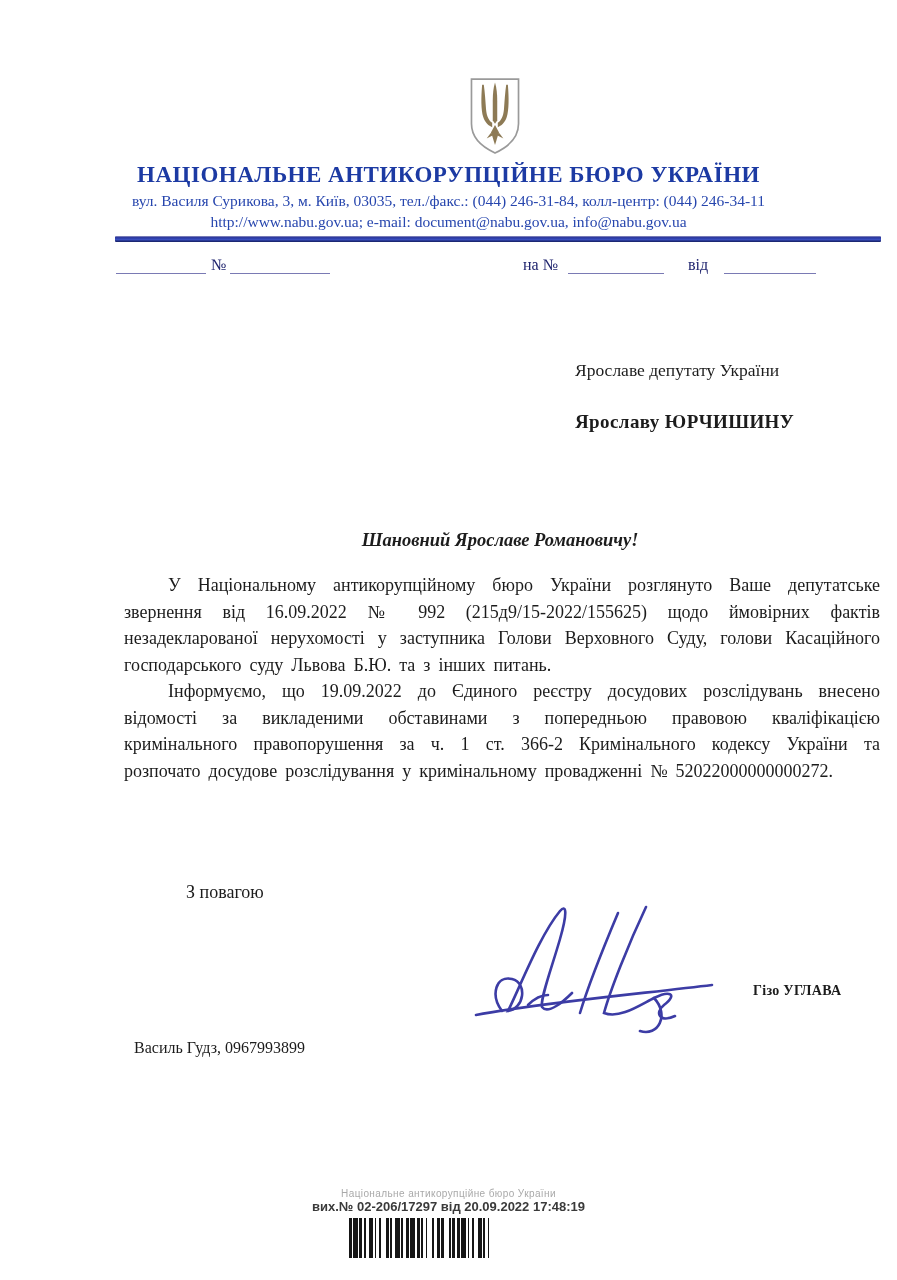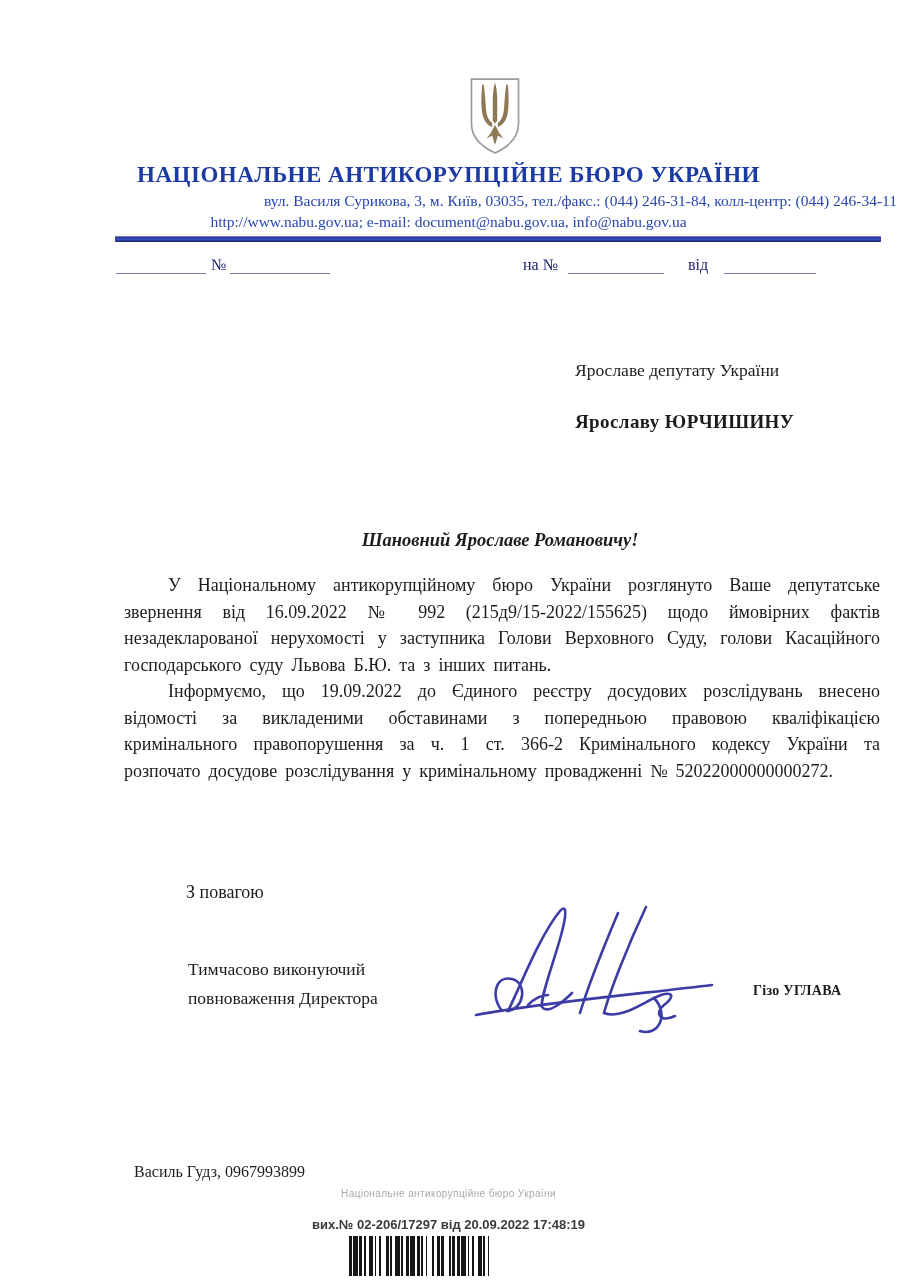--- a/index.html
+++ b/index.html
@@ -19,21 +19,21 @@
   .org-name{
     position:absolute;left:0;top:162px;width:100%;
     text-align:center;
     font-weight:bold;
     font-size:23px;
     letter-spacing:0.5px;
     color:#1c3aa3;
   }
   .org-address{
     position:absolute;left:0;top:192px;width:100%;
-    text-align:right;
+    text-align:center;
     font-size:15.5px;
     color:#2746ae;
   }
   .org-contacts{
     position:absolute;left:0;top:213px;width:100%;
     text-align:center;
     font-size:15.5px;
     color:#2746ae;
   }
   .divider{
@@ -69,28 +69,28 @@
     text-align:justify;
     text-indent:44px;
     word-spacing:3.5px;
   }
   
   .regards{position:absolute;left:186px;top:882px;font-size:18px;}
   .signer-title{position:absolute;left:188px;top:955px;font-size:17.5px;line-height:29px;}
   .signature{position:absolute;left:468px;top:895px;width:250px;height:150px;}
   .signer-name{position:absolute;left:753px;top:983px;font-size:14px;font-weight:bold;letter-spacing:0.3px;}
   
-  .contact-person{position:absolute;left:134px;top:1163px;font-size:16px;}
+  .contact-person{position:absolute;left:134px;top:1039px;font-size:16px;}
   .stamp{
     position:absolute;left:0;top:1188px;width:100%;
     text-align:center;
     font-family:"Liberation Sans","DejaVu Sans",sans-serif;
   }
   .stamp .s1{font-size:10px;color:#a9a9a9;letter-spacing:0.4px;}
-  .stamp .s2{font-size:13px;color:#3a3a3a;font-weight:bold;margin-top:18px;}
+  .stamp .s2{font-size:13px;color:#3a3a3a;font-weight:bold;margin-top:0;}
   .barcode{
     margin:4px auto 0 auto;
     width:200px;height:40px;
     display:flex;align-items:stretch;
   }
   .barcode span{display:block;height:100%;}
 </style>
 </head>
 <body>
 
@@ -132,24 +132,20 @@
 
   <div class="salutation">Шановний Ярославе Романовичу!</div>
 
   <div class="body-text">
     <p>У Національному антикорупційному бюро України розглянуто Ваше депутатське звернення від 16.09.2022 № 992 (215д9/15-2022/155625) щодо ймовірних фактів незадекларованої нерухомості у заступника Голови Верховного Суду, голови Касаційного господарського суду Львова Б.Ю. та з інших питань.</p>
     <p>Інформуємо, що 19.09.2022 до Єдиного реєстру досудових розслідувань внесено відомості за викладеними обставинами з попередньою правовою кваліфікацією кримінального правопорушення за ч. 1 ст. 366-2 Кримінального кодексу України та розпочато досудове розслідування у кримінальному провадженні № 52022000000000272.</p>
   </div>
 
   <div class="regards">З повагою</div>
 
-  <div class="signer-title">
-    <div>Тимчасово виконуючий</div>
-    <div>повноваження Директора</div>
-  </div>
 
   <div class="signature">
     <svg viewBox="0 0 250 150" width="250" height="150" fill="none" stroke="#3c3ca5" stroke-width="2.6" stroke-linecap="round">
       <path d="M8 120 C70 108 180 98 244 90"></path>
       <path d="M34 116 C22 100 28 80 44 84 C60 88 56 114 40 116 C52 92 72 40 92 16 C98 9 100 16 92 44 C84 72 72 104 74 112 C80 120 96 106 104 98"></path>
       <path d="M150 18 C134 56 118 98 112 118"></path>
       <path d="M178 12 C160 50 142 96 136 118 C152 124 172 110 186 103 C202 95 210 99 196 110 C186 118 192 128 207 121"></path>
       <path d="M186 103 C202 120 190 142 172 136"></path>
       <path d="M60 110 C66 104 74 100 80 100"></path>
     </svg>

